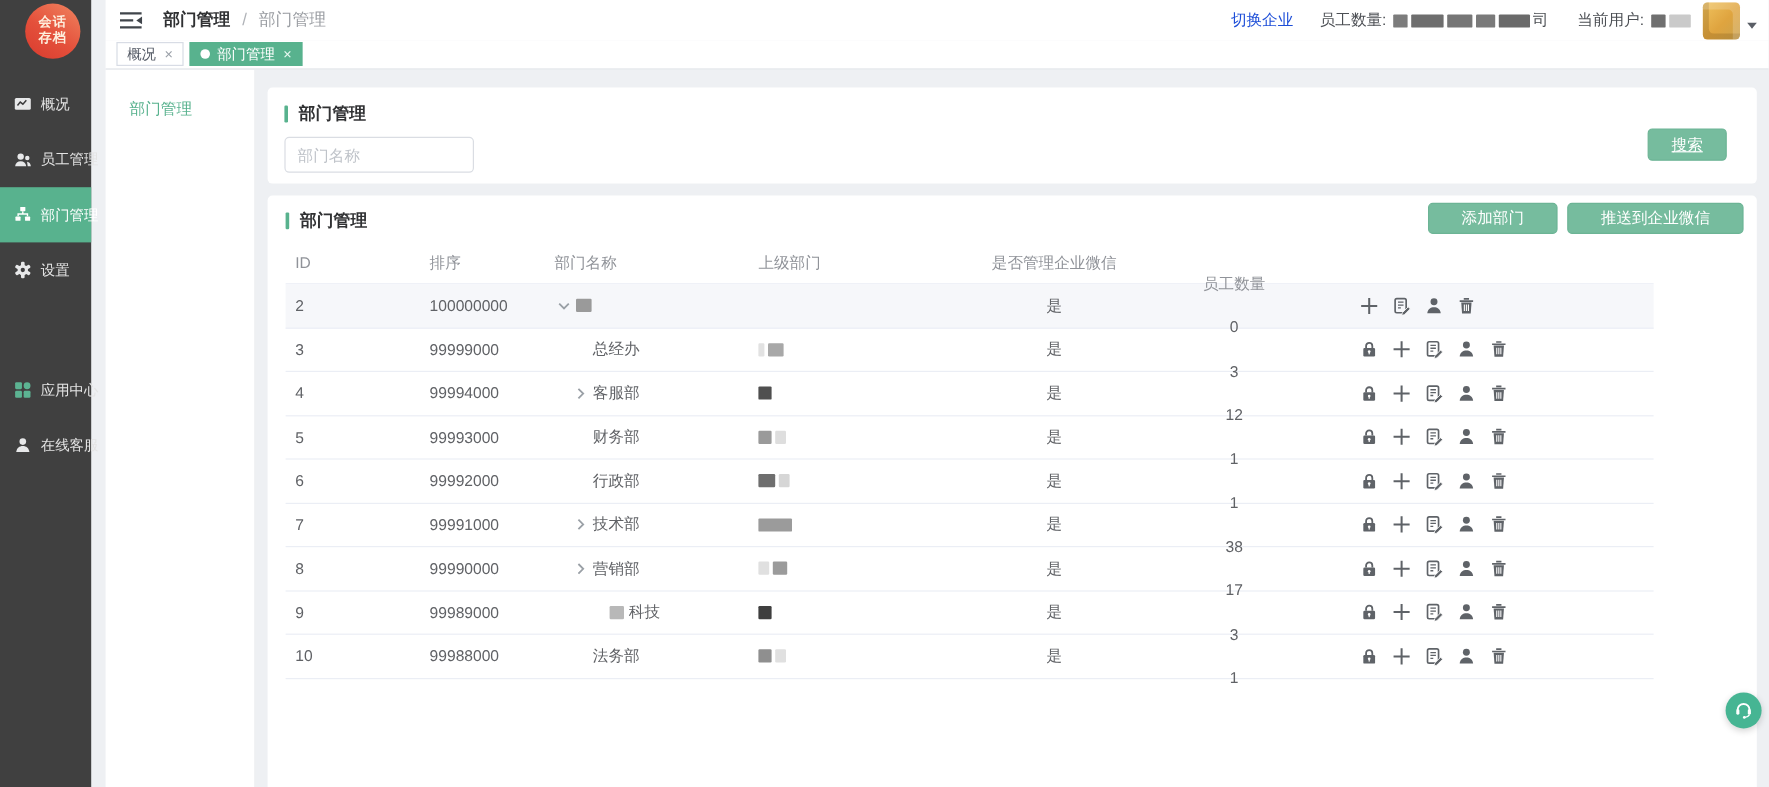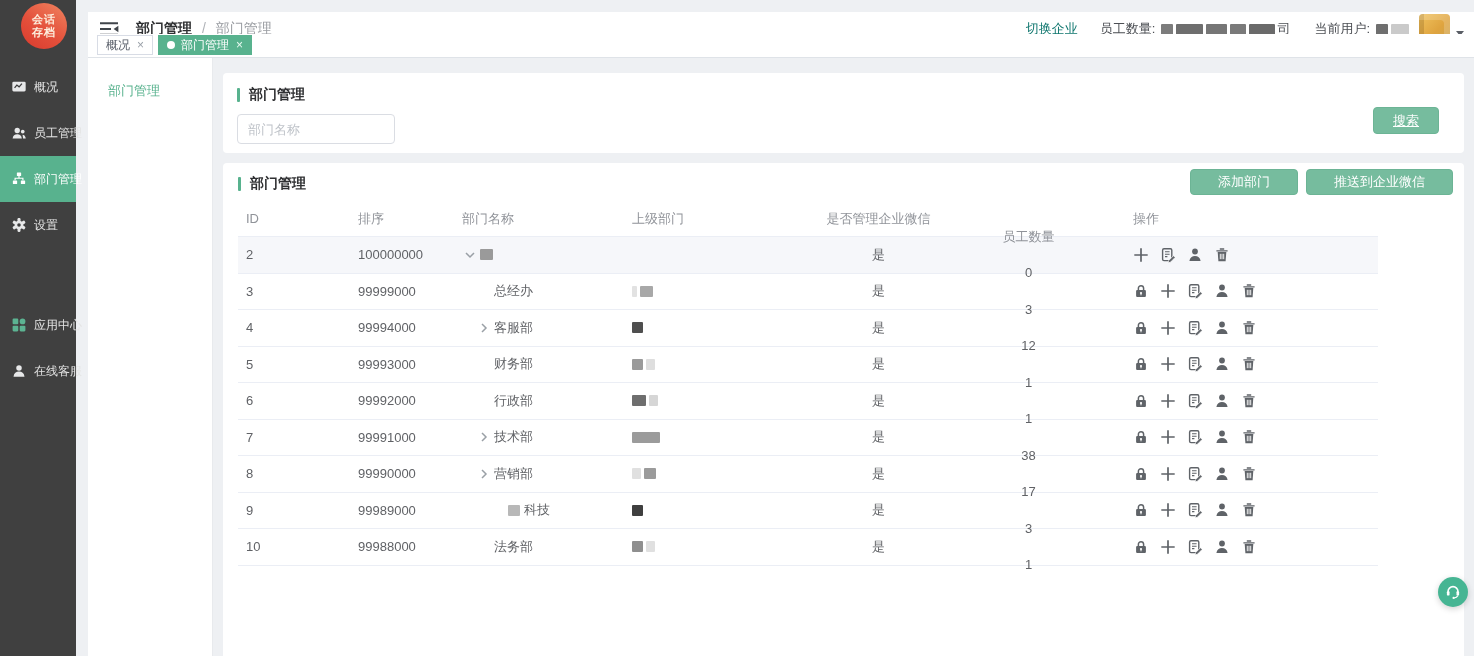--- a/index.html
+++ b/index.html
@@ -21,28 +21,28 @@
   .nav-item.active .lbl { color:#fff; }
   .nav-gap { height:54px; }
 
   
   .subsidebar { position:absolute; left:88px; top:58px; width:125px; height:598px;
     background:#fff; border-right:1px solid #e8eaed; z-index:4; }
   .subsidebar .sub-item { padding:24px 0 0 20px; font-size:13px; color:#58b28e; cursor:pointer; }
 
   
   .topbar { position:absolute; left:88px; top:0; width:1386px; height:34px; background:#fff;
-    display:flex; align-items:center; padding:0 10px; z-index:6;margin-top:12px; }
+    display:flex; align-items:center; padding:0 10px; z-index:6; }
   .hamburger { width:20px; height:16px; margin-left:1px; cursor:pointer; }
   .breadcrumb { margin-left:17px; font-size:14px; }
   .breadcrumb .bc1 { color:#303133; font-weight:bold; cursor:pointer; }
   .breadcrumb .sep { color:#b0b3b8; margin:0 6px; font-weight:normal; }
   .breadcrumb .bc2 { color:#9a9da2; }
   .top-right { margin-left:auto; display:flex; align-items:center; font-size:13px; color:#4c4f54; }
-  .switch-ent { color:#0f766e; cursor:pointer; margin-right:22px; }
+  .switch-ent { color:#1d4ed8; cursor:pointer; margin-right:22px; }
   .ent-label,.user-label { margin-right:6px; }
   .redact-run { display:inline-flex; align-items:center; gap:3px; margin-right:2px; }
   .redact { display:inline-block; height:11px; border-radius:1px; }
   .ent-suffix { margin-right:24px; }
   .avatar { width:31px; height:31px; border-radius:4px; margin-left:8px;
     background:linear-gradient(135deg,#f0c35f 0%,#dfa43f 55%,#caa14b 100%);
     box-shadow:inset -6px 6px 0 rgba(255,255,255,.18), inset 5px -5px 0 rgba(120,80,20,.25); cursor:pointer; }
   .avatar-caret { width:0; height:0; border-left:4px solid transparent; border-right:4px solid transparent;
     border-top:5px solid #5a5e66; margin-left:6px; margin-top:8px; }
 
@@ -246,21 +246,20 @@
       </div>
 
       <div class="table">
         <div class="thead">
           <div class="col-id">ID</div>
           <div class="col-sort">排序</div>
           <div class="col-name">部门名称</div>
           <div class="col-parent">上级部门</div>
           <div class="col-wecom">是否管理企业微信</div>
           <div class="col-count">员工数量</div>
-          <div class="col-ops">操作</div>
         </div>
         <div id="tbody">
             <div class="trow hl">
               <div class="col-id">2</div>
               <div class="col-sort">100000000</div>
               <div class="col-name">
                 <span class="indent" style="width:0px"></span>
                 <svg class="caret" viewBox="0 0 16 16">
                   <path d="M4 6l4 4 4-4" fill="none" stroke="#9aa0a6" stroke-width="1.5"></path>
                 </svg>

